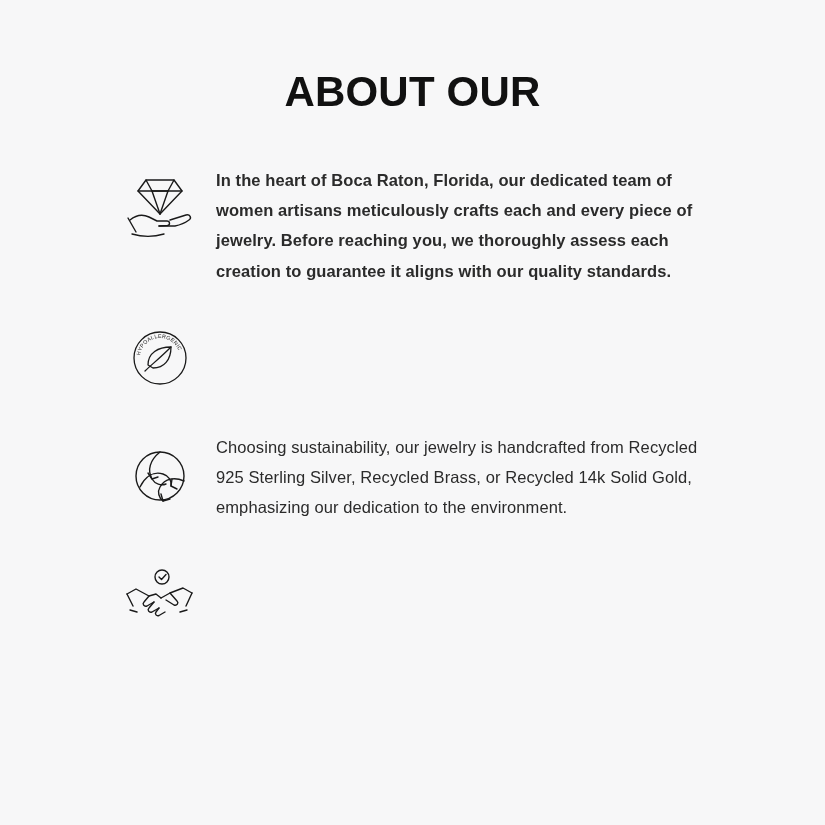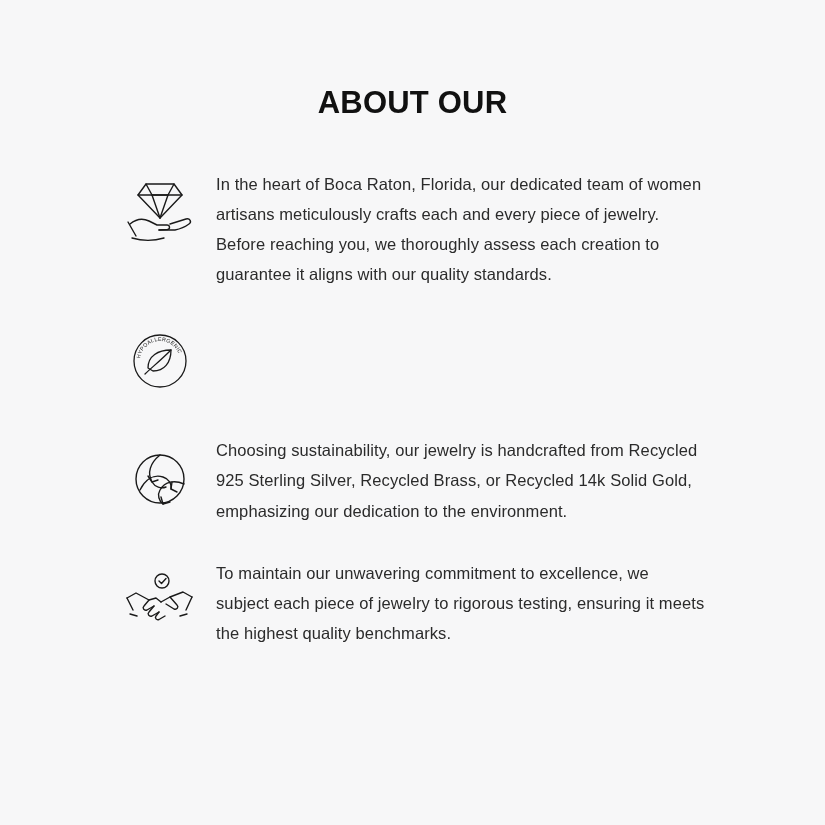--- a/index.html
+++ b/index.html
@@ -16,26 +16,26 @@
   }
   .page {
     width: 825px;
     height: 825px;
     box-sizing: border-box;
     padding: 0 60px;
     position: relative;
   }
   .heading {
     text-align: center;
-    font-size: 31px;
+    font-size: 42px;
     font-weight: bold;
     letter-spacing: 0.2px;
     line-height: 1.5;
     color: #111111;
-    padding-top: 80px;
+    padding-top: 60px;
     margin: 0 auto;
     max-width: 560px;
   }
   .features {
     margin-top: 40px;
     padding-left: 52px;
     padding-right: 60px;
   }
   .feature {
     display: flex;
@@ -57,21 +57,21 @@
   .feature-text {
     flex: 1;
     font-size: 16.5px;
     line-height: 1.83;
     color: #2b2b2b;
     padding-top: 2px;
     padding-left: 8px;
     letter-spacing: 0.1px;
   }
   
-  .feature.f1 { margin-bottom: 28px; }
+  .feature.f1 { margin-bottom: 28px; font-weight: bold; }
   .feature.f2 { margin-bottom: 30px; }
   .feature.f3 { margin-bottom: 30px; justify-content: flex-end; }
   .feature.f4 { margin-bottom: 0; }
 </style>
 </head>
 <body>
 
 <div class="page">
 
   <h1 class="heading">
@@ -138,17 +138,16 @@
           <path d="M2 26 L11 21 L24 28 L31 26 L36 30"></path>
           <path d="M36 30 L45 25 L58 20 L67 25"></path>
           <path d="M24 28 L19 34 C17 36 19 39 22 38 L29 34"></path>
           <path d="M29 34 L24 40 C22 42 24 45 27 44 L34 40"></path>
           <path d="M34 40 L31 44 C29.5 46 31.5 48.5 34 47.5 L40 44"></path>
           <path d="M45 25 L52 33 C54 35 52 38 49 37 L41 32"></path>
           <path d="M2 26 L8 38 M67 25 L61 38"></path>
           <path d="M5 42 L12 44 M62 42 L55 44"></path>
         </svg>
       </div>
-      <div class="feature-text">To maintain our unwavering commitment to excellence, we subject each piece of jewelry to rigorous testing, ensuring it meets the highest quality benchmarks.</div>
     </div>
 
   </div>
 </div>
 
 </body></html>

